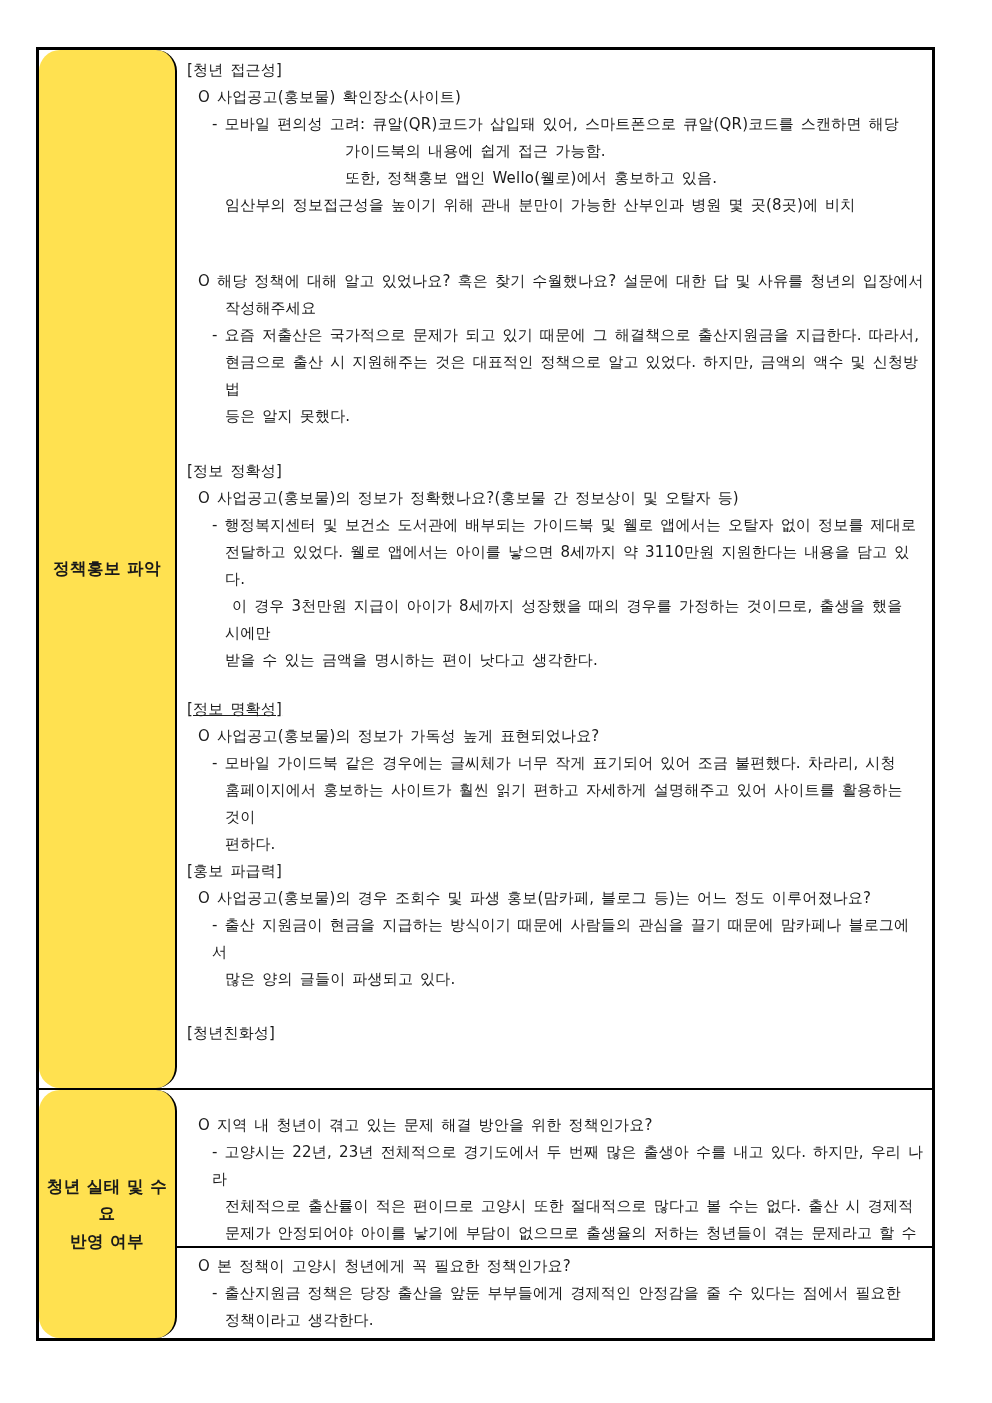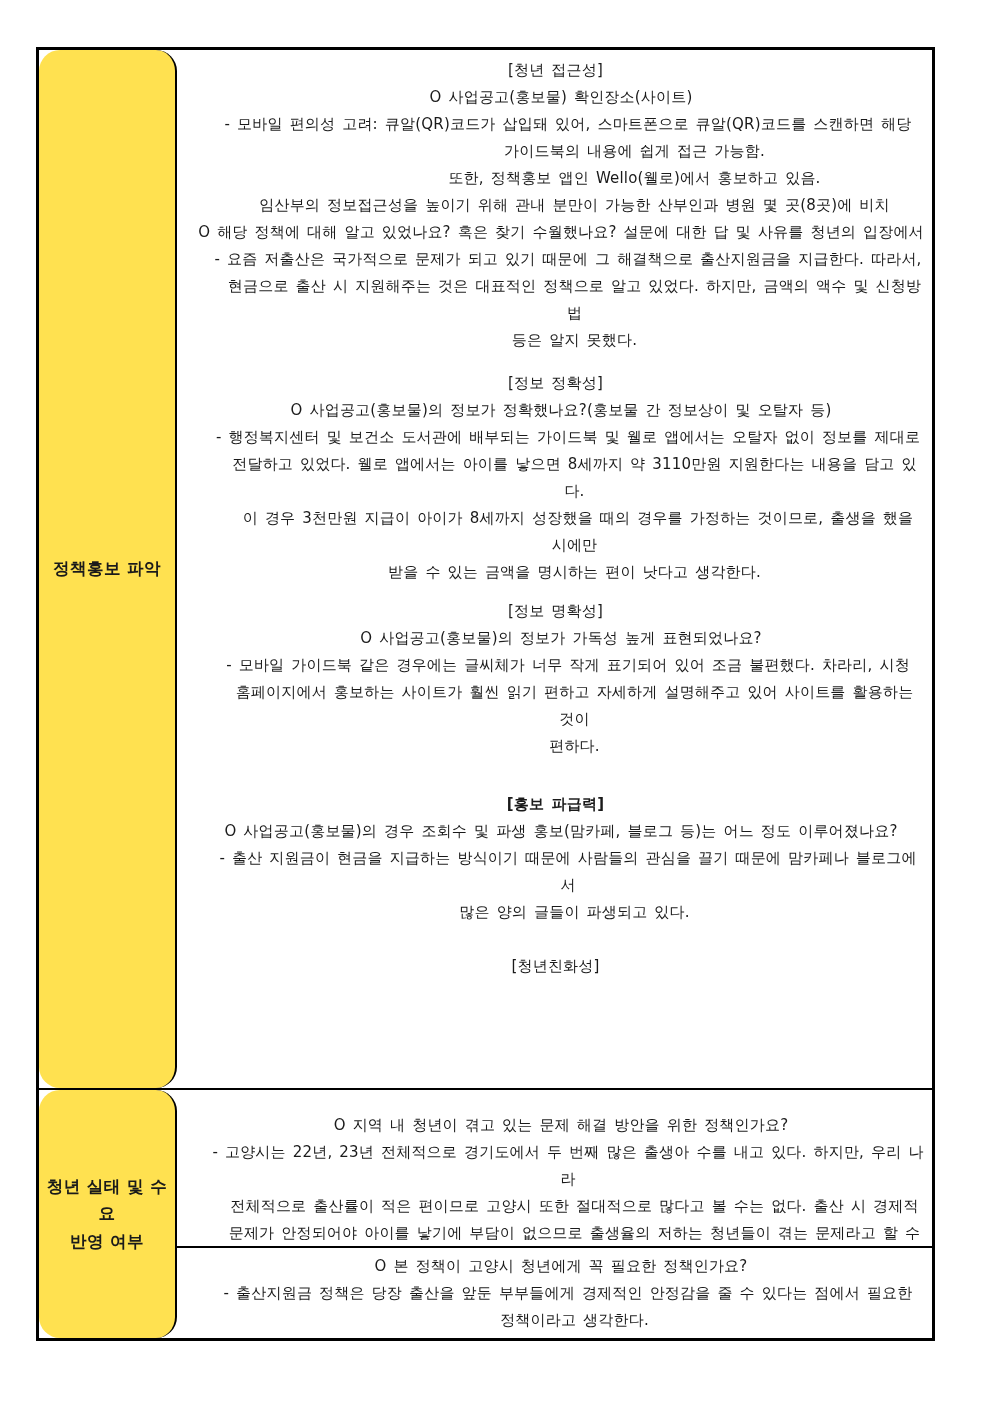--- a/index.html
+++ b/index.html
@@ -17,21 +17,21 @@
   .t-row.row1{height:1041px;}
   .t-row.row2{flex:1;border-top:2px solid var(--border,#000);}
   .hdr-cell{
     width:138px;flex:0 0 138px;background:var(--header-bg,#FFE150);
     border-right:2px solid var(--border,#000);box-sizing:border-box;
     display:flex;align-items:center;justify-content:center;text-align:center;
     font-weight:bold;font-size:16.5px;line-height:1.65;white-space:pre-line;
     letter-spacing:0.5px;
     border-radius:21px;
   }
-  .content-col{flex:1;display:flex;flex-direction:column;min-width:0;text-align:center;}
+  .content-col{flex:1;display:flex;flex-direction:column;min-width:0;}
   .content-cell{box-sizing:border-box;padding:7px 8px 4px 6px;overflow:hidden;}
   .cell-a{height:150px;padding-top:22px;}
   .cell-b{flex:1;border-top:2px solid var(--border,#000);padding-top:5px;margin-top:6px;}
   .line{
     font-size:15px;line-height:27px;word-spacing:2px;letter-spacing:0.2px;
     white-space:pre-wrap;
   }
   .i0{padding-left:4px;}
   .i1{padding-left:15px;}
   .i2{padding-left:29px;}
@@ -46,36 +46,37 @@
   <div class="t-row row1">
     <div class="hdr-cell">정책홍보 파악</div>
     <div class="content-col">
       <div class="content-cell" style="flex:1;">
           <div class="line i0">[청년 접근성]</div>
           <div class="line i1">O 사업공고(홍보물) 확인장소(사이트)</div>
           <div class="line i2">- 모바일 편의성 고려: 큐알(QR)코드가 삽입돼 있어, 스마트폰으로 큐알(QR)코드를 스캔하면 해당</div>
           <div class="line i4">가이드북의 내용에 쉽게 접근 가능함.</div>
           <div class="line i4">또한, 정책홍보 앱인 Wello(웰로)에서 홍보하고 있음.</div>
           <div class="line i3">임산부의 정보접근성을 높이기 위해 관내 분만이 가능한 산부인과 병원 몇 곳(8곳)에 비치</div>
-          <div class="line i1" style="">O 해당 정책에 대해 알고 있었나요? 혹은 찾기 수월했나요? 설문에 대한 답 및 사유를 청년의 입장에서</div>
+          <div class="line i1" style="margin-top: 49px;">O 해당 정책에 대해 알고 있었나요? 혹은 찾기 수월했나요? 설문에 대한 답 및 사유를 청년의 입장에서</div>
+          <div class="line i3">작성해주세요</div>
           <div class="line i2">- 요즘 저출산은 국가적으로 문제가 되고 있기 때문에 그 해결책으로 출산지원금을 지급한다. 따라서,</div>
           <div class="line i3">현금으로 출산 시 지원해주는 것은 대표적인 정책으로 알고 있었다. 하지만, 금액의 액수 및 신청방법</div>
           <div class="line i3">등은 알지 못했다.</div>
-          <div class="line i0" style="margin-top: 16px;">[정보 정확성]</div>
+          <div class="line i0" style="margin-top: 28px;">[정보 정확성]</div>
           <div class="line i1">O 사업공고(홍보물)의 정보가 정확했나요?(홍보물 간 정보상이 및 오탈자 등)</div>
           <div class="line i2">- 행정복지센터 및 보건소 도서관에 배부되는 가이드북 및 웰로 앱에서는 오탈자 없이 정보를 제대로</div>
           <div class="line i3">전달하고 있었다. 웰로 앱에서는 아이를 낳으면 8세까지 약 3110만원 지원한다는 내용을 담고 있다.</div>
           <div class="line i3"> 이 경우 3천만원 지급이 아이가 8세까지 성장했을 때의 경우를 가정하는 것이므로, 출생을 했을 시에만</div>
           <div class="line i3">받을 수 있는 금액을 명시하는 편이 낫다고 생각한다.</div>
-          <div class="line i0" style="margin-top: 12px;">[정보 명확성]</div>
+          <div class="line i0" style="margin-top: 22px; text-decoration: underline;">[정보 명확성]</div>
           <div class="line i1">O 사업공고(홍보물)의 정보가 가독성 높게 표현되었나요?</div>
           <div class="line i2">- 모바일 가이드북 같은 경우에는 글씨체가 너무 작게 표기되어 있어 조금 불편했다. 차라리, 시청</div>
           <div class="line i3">홈페이지에서 홍보하는 사이트가 훨씬 읽기 편하고 자세하게 설명해주고 있어 사이트를 활용하는 것이</div>
           <div class="line i3">편하다.</div>
-          <div class="line i0" style="margin-top: 31px; font-weight: bold;">[홍보 파급력]</div>
+          <div class="line i0" style="">[홍보 파급력]</div>
           <div class="line i1">O 사업공고(홍보물)의 경우 조회수 및 파생 홍보(맘카페, 블로그 등)는 어느 정도 이루어졌나요?</div>
           <div class="line i2">- 출산 지원금이 현금을 지급하는 방식이기 때문에 사람들의 관심을 끌기 때문에 맘카페나 블로그에서</div>
           <div class="line i3">많은 양의 글들이 파생되고 있다.</div>
           <div class="line i0" style="margin-top: 27px;">[청년친화성]</div>
         </div>
     </div>
   </div>
 
   <div class="t-row row2">
     <div class="hdr-cell">청년 실태 및 수요

